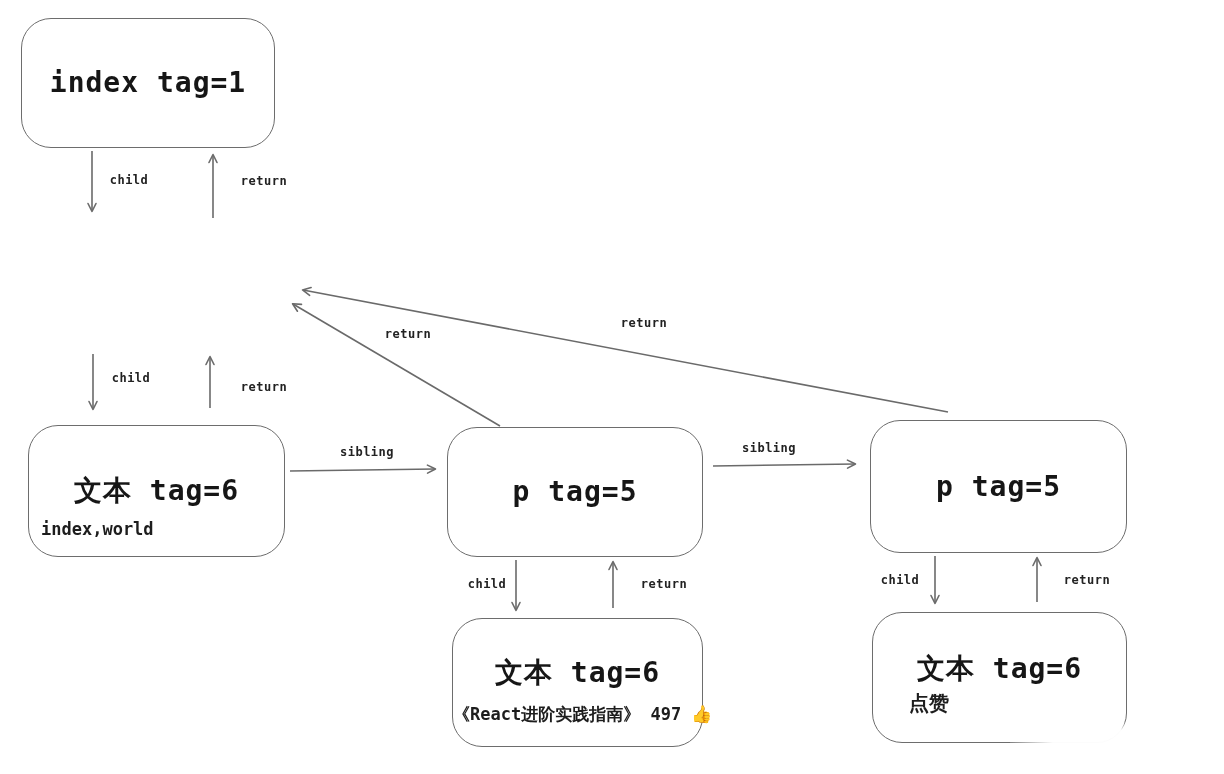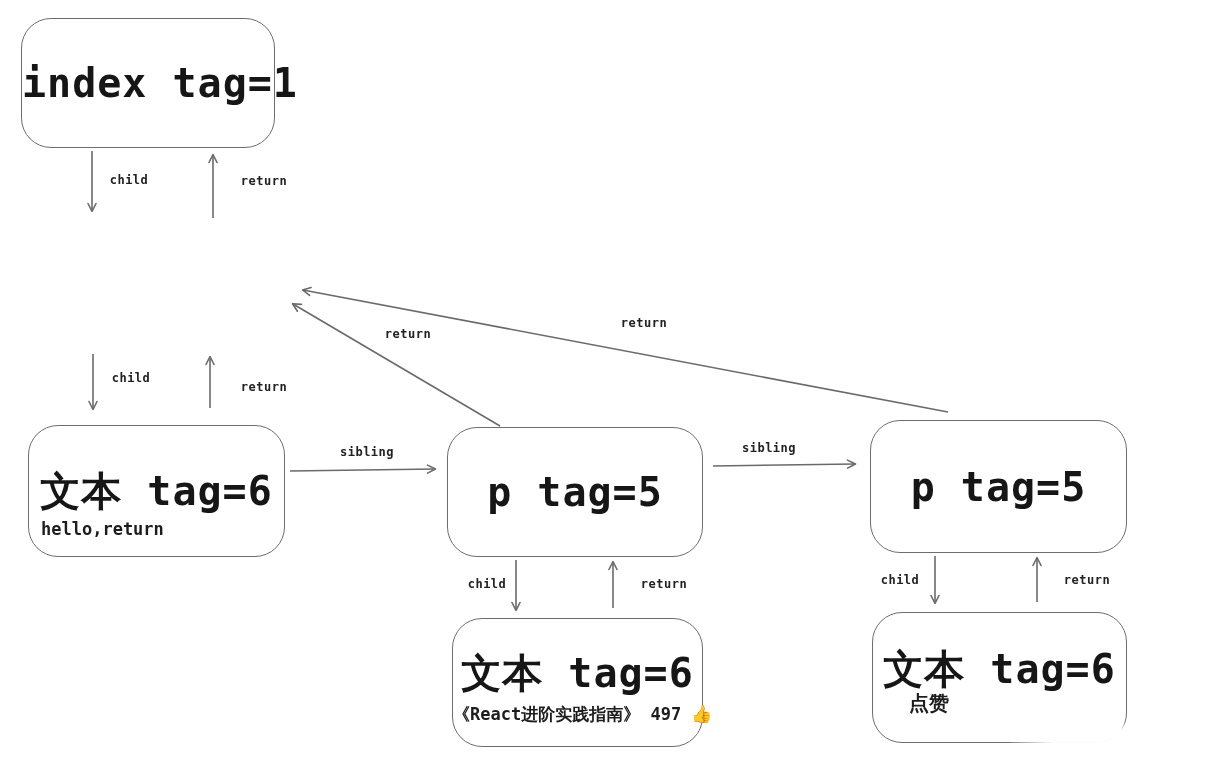--- a/index.html
+++ b/index.html
@@ -25,21 +25,21 @@
     position: absolute;
     border: 1.6px solid #6d6d6d;
     border-radius: 30px;
     background: #ffffff;
     box-sizing: border-box;
   }
   .node .title {
     position: absolute;
     left: 0; right: 0;
     text-align: center;
-    font-size: 40px;
+    font-size: 28px;
     font-weight: bold;
     line-height: 46px;
     color: #161616;
     letter-spacing: 1px;
     white-space: nowrap;
   }
   .node .title.vcenter {
     top: 50%;
     transform: translateY(-50%);
   }
@@ -99,21 +99,21 @@
     </g>
   </svg>
 
   <div class="node" style="left:21px; top:18px; width:254px; height:130px;">
     <div class="title vcenter">index tag=1</div>
   </div>
 
 
   <div class="node" style="left:28px; top:425px; width:257px; height:132px;">
     <div class="title" style="top:42px;">文本 tag=6</div>
-    <div class="subtitle" style="top:92px; left:12px; text-align:left;">hello,return</div>
+    <div class="subtitle" style="top:92px; left:12px; text-align:left;">index,world</div>
   </div>
 
   <div class="node" style="left:447px; top:427px; width:256px; height:130px;">
     <div class="title vcenter">p tag=5</div>
   </div>
 
   <div class="node" style="left:870px; top:420px; width:257px; height:133px;">
     <div class="title vcenter">p tag=5</div>
   </div>
 

